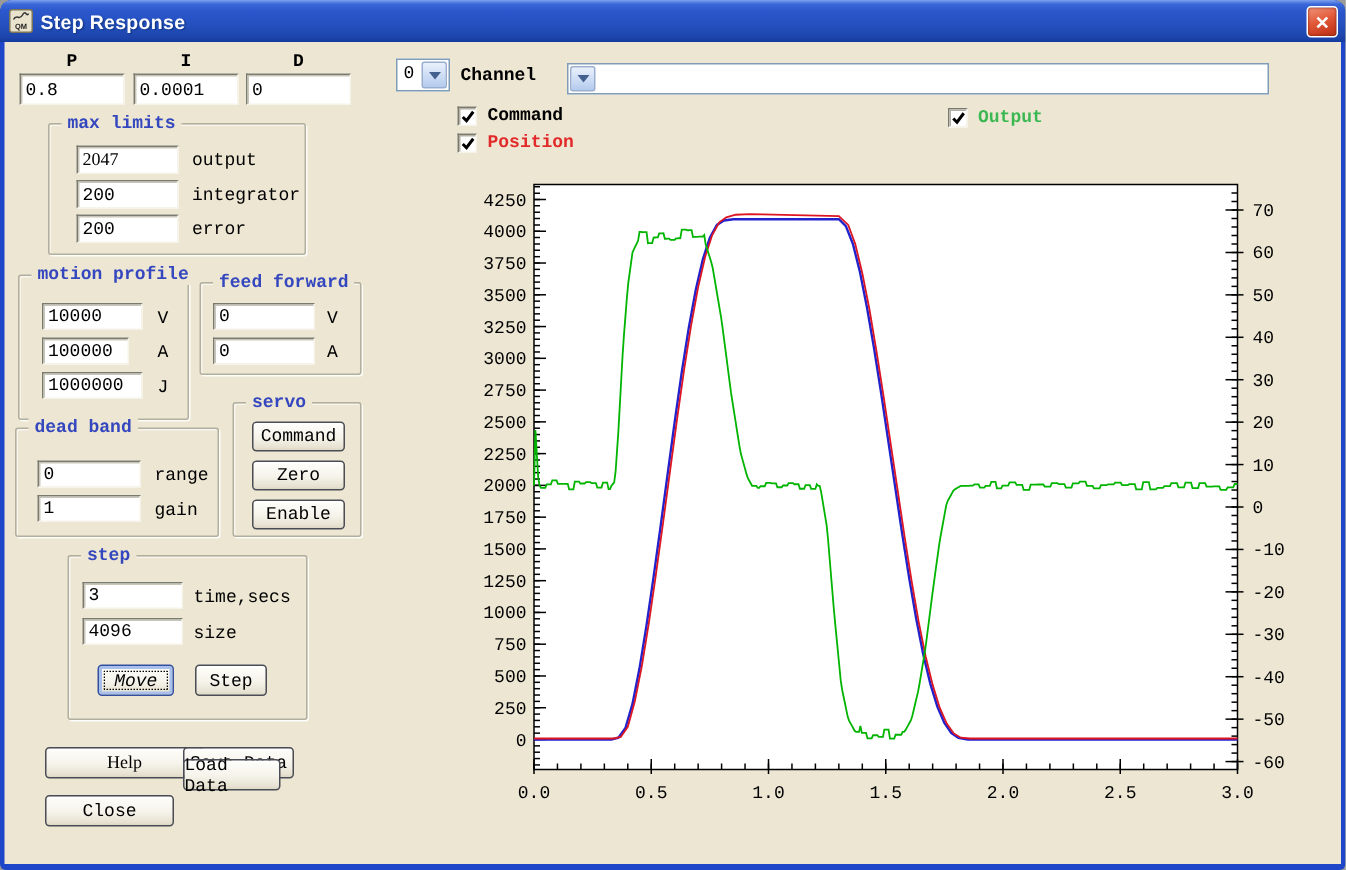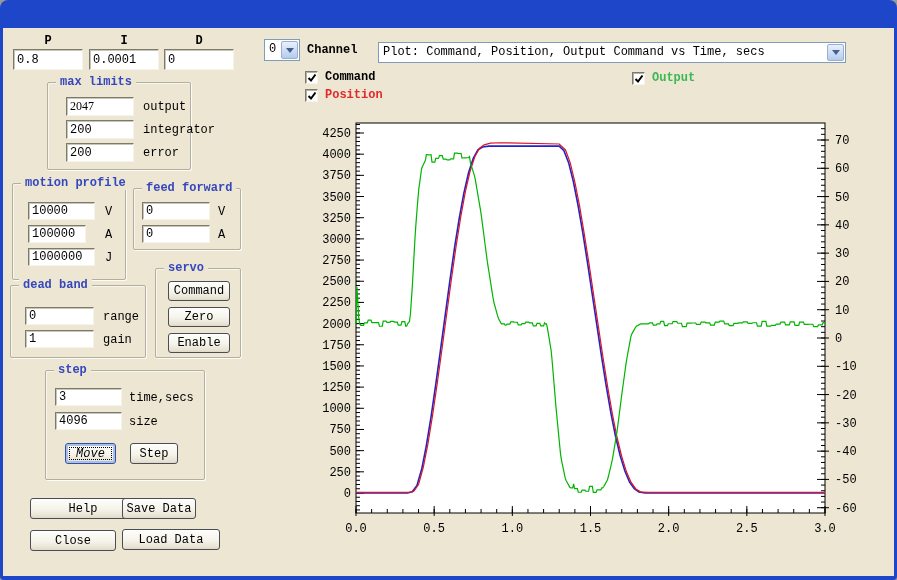--- a/index.html
+++ b/index.html
@@ -97,20 +97,30 @@
     width:0;height:0;border-left:4px solid transparent;border-right:4px solid transparent;
     border-top:5px solid #44608f;
   }
   #chart-svg{position:absolute;left:0;top:0;pointer-events:none;}
   .axis-text{font:12px "Liberation Mono",monospace;fill:#000;}
 </style>
 </head>
 <body>
 
 <div class="window">
+  <div class="titlebar">
+    <span class="app-icon">
+      <svg width="12" height="7" viewBox="0 0 12 7">
+          <path d="M1 5 C3 1,5 6,7 2 S10 4,11 1" stroke="#333" fill="none" stroke-width="1"></path>
+        </svg>
+      <span>QM</span>
+    </span>
+    <span class="title-text">Step Response</span>
+    <span class="close-btn">✕</span>
+  </div>
 
   <div class="content">
 
     <svg id="chart-svg" width="891" height="548">
         <rect x="353" y="95" width="469" height="390" fill="#ffffff" stroke="#000" stroke-width="1"></rect>
         <line x1="353" y1="485" x2="353" y2="481" stroke="#000" stroke-width="1"></line>
         <line x1="368.6333333333333" y1="485" x2="368.6333333333333" y2="481" stroke="#000" stroke-width="1"></line>
         <line x1="384.26666666666665" y1="485" x2="384.26666666666665" y2="481" stroke="#000" stroke-width="1"></line>
         <line x1="399.9" y1="485" x2="399.9" y2="481" stroke="#000" stroke-width="1"></line>
         <line x1="415.5333333333333" y1="485" x2="415.5333333333333" y2="481" stroke="#000" stroke-width="1"></line>
@@ -383,21 +393,21 @@
         <polyline points="353,295.85714285714283 353.938,258.73214285714283 354.876,274.64285714285717 355.814,290.55357142857144 356.752,295.85714285714283 357.69,297.29259397674804 358.628,297.29259397674804 359.566,297.29259397674804 360.504,297.29259397674804 361.442,294.8828214732717 362.38,294.8828214732717 363.318,294.8828214732717 364.256,294.8828214732717 365.194,292.2102917064894 366.132,292.2102917064894 367.07,292.2102917064894 368.008,292.2102917064894 368.946,294.53733186216635 369.884,294.53733186216635 370.822,294.53733186216635 371.76,294.53733186216635 372.698,294.5839442039326 373.636,294.5839442039326 374.574,294.5839442039326 375.512,294.5839442039326 376.45,298.2642151254462 377.38800000000003,298.2642151254462 378.326,298.2642151254462 379.264,298.2642151254462 380.202,293.0391860102313 381.14,293.0391860102313 382.07800000000003,293.0391860102313 383.016,293.0391860102313 383.954,294.33279180761355 384.892,294.33279180761355 385.83000000000004,294.33279180761355 386.76800000000003,294.33279180761355 387.706,293.4483601453234 388.644,293.4483601453234 389.582,293.4483601453234 390.52000000000004,293.4483601453234 391.458,294.0963846147283 392.396,294.0963846147283 393.334,294.0963846147283 394.27200000000005,294.0963846147283 395.21000000000004,297.0504365139703 396.148,297.0504365139703 397.086,297.0504365139703 398.024,297.0504365139703 398.96200000000005,293.6957471186834 399.90000000000003,293.6957471186834 400.838,293.6957471186834 401.776,293.6957471186834 402.71400000000006,298.12071788108943 403.65200000000004,298.12071788108943 404.59000000000003,295.85714285714283 405.528,294.7257142857143 406.466,293.59428571428566 407.40400000000005,286.2399999999995 408.34200000000004,272.66285714285664 409.28000000000003,259.08571428571366 410.218,242.11428571428507 411.15600000000006,225.1428571428565 412.09400000000005,208.17142857142795 413.03200000000004,194.59428571428526 413.97,182.71428571428527 414.908,170.83428571428527 415.84600000000006,160.6514285714283 416.78400000000005,153.86285714285688 417.72200000000004,147.07428571428542 418.66,140.2857142857142 419.59800000000007,138.3057142857142 420.53600000000006,136.32571428571418 421.47400000000005,134.3457142857142 422.41200000000003,132.36571428571418 423.35,126.60475405688618 424.28800000000007,126.57332548545762 425.22600000000006,126.82008192479611 426.16400000000004,126.78865335336755 427.10200000000003,126.75722478193902 428.0400000000001,126.7257962105104 428.97800000000007,134.15482621276377 429.91600000000005,134.1233976413352 430.85400000000004,134.09196906990664 431.79200000000003,134.06054049847805 432.7300000000001,130.37296854238895 433.66800000000006,130.34153997096038 434.60600000000005,130.31011139953182 435.54400000000004,130.27868282810323 436.4820000000001,127.59008200026187 437.4200000000001,127.55865342883331 438.35800000000006,127.52722485740475 439.29600000000005,127.49579628597618 440.23400000000004,131.18436632664012 441.1720000000001,131.15293775521158 442.11000000000007,131.121509183783 443.04800000000006,131.0900806123544 443.98600000000005,131.94146653042907 444.9240000000001,131.9100379590005 445.8620000000001,131.87860938757194 446.80000000000007,131.84718081614335 447.73800000000006,130.91010689015835 448.67600000000004,130.87867831872978 449.6140000000001,130.84724974730122 450.5520000000001,130.81582117587266 451.49000000000007,125.17904621097344 452.42800000000005,125.1476176395449 453.3660000000001,125.11618906811634 454.3040000000001,125.08476049668775 455.2420000000001,125.54169976366495 456.18000000000006,125.51027119223639 457.11800000000005,125.47884262080782 458.0560000000001,125.44741404937926 458.9940000000001,130.01350115849732 459.9320000000001,129.98207258706876 460.8700000000001,129.9506440156402 461.8080000000001,129.91921544421163 462.7460000000001,129.79220508235943 463.6840000000001,129.76077651093084 464.62200000000007,129.72934793950228 465.56000000000006,129.697919368074 466.4980000000001,128.685885353289 467.4360000000001,134.91142857142884 468.3740000000001,137.88142857142884 469.3120000000001,140.85142857142884 470.25000000000006,143.82142857142887 471.1880000000001,146.79142857142884 472.1260000000001,150.61000000000053 473.0640000000001,156.1257142857148 474.00200000000007,161.6414285714291 474.94000000000005,167.15714285714336 475.8780000000001,172.67285714285765 476.8160000000001,178.18857142857192 477.7540000000001,183.70428571428624 478.6920000000001,190.35142857142927 479.6300000000001,197.56428571428643 480.5680000000001,204.7771428571436 481.5060000000001,211.99000000000075 482.4440000000001,219.2028571428579 483.38200000000006,226.41571428571507 484.32000000000005,233.6285714285721 485.2580000000001,239.56857142857208 486.1960000000001,245.50857142857208 487.1340000000001,251.44857142857208 488.0720000000001,257.3885714285721 489.0100000000001,263.3285714285721 489.9480000000001,269.2685714285721 490.8860000000001,274.36000000000035 491.82400000000007,277.7542857142861 492.76200000000006,281.1485714285718 493.7000000000001,284.54285714285754 494.6380000000001,287.9371428571432 495.57600000000014,290.76571428571447 496.5140000000001,292.46285714285733 497.4520000000001,294.1600000000002 498.3900000000001,295.85714285714283 499.3280000000001,295.85714285714283 500.2660000000001,295.85714285714283 501.20400000000006,295.85714285714283 502.1420000000001,297.2557518408747 503.0800000000001,297.2557518408747 504.01800000000014,296.1829049653547 504.95600000000013,296.1829049653547 505.8940000000001,296.1829049653547 506.8320000000001,296.1829049653547 507.7700000000001,293.95581601821357 508.7080000000001,293.95581601821357 509.6460000000001,293.95581601821357 510.5840000000001,293.95581601821357 511.5220000000001,294.2332993998866 512.4600000000002,294.2332993998866 513.3980000000001,294.2332993998866 514.3360000000001,294.2332993998866 515.2740000000001,296.83536494250194 516.2120000000001,296.83536494250194 517.1500000000001,296.83536494250194 518.0880000000001,296.83536494250194 519.0260000000001,295.67488255986837 519.9640000000002,295.67488255986837 520.9020000000002,295.67488255986837 521.8400000000001,295.67488255986837 522.7780000000001,294.09259727481674 523.7160000000001,294.09259727481674 524.6540000000001,294.09259727481674 525.5920000000001,294.09259727481674 526.5300000000001,294.8377298004715 527.4680000000001,294.8377298004715 528.4060000000002,294.8377298004715 529.3440000000002,294.8377298004715 530.2820000000002,297.8373689778283 531.2200000000001,297.8373689778283 532.1580000000001,297.8373689778283 533.0960000000001,297.8373689778283 534.0340000000001,295.40274743093704 534.9720000000001,295.40274743093704 535.9100000000001,295.40274743093704 536.8480000000002,295.40274743093704 537.7860000000002,297.93380838236084 538.7240000000002,297.93380838236084 539.6620000000001,297.93380838236084 540.6000000000001,297.93380838236084 541.5380000000001,294.88497489986776 542.4760000000001,295.85714285714283 543.4140000000001,295.85714285714283 544.3520000000001,299.6285714285723 545.2900000000002,305.28571428571513 546.2280000000002,310.942857142858 547.1660000000002,316.6000000000008 548.1040000000002,322.2571428571437 549.0420000000001,331.68571428571596 549.9800000000001,343.00000000000165 550.9180000000001,354.3142857142874 551.8560000000001,365.6285714285731 552.7940000000001,376.9428571428588 553.7320000000002,387.12571428571573 554.6700000000002,396.74285714285855 555.6080000000002,406.36000000000143 556.5460000000002,415.97714285714426 557.4840000000002,425.59428571428714 558.4220000000001,431.8171428571435 559.3600000000001,436.34285714285784 560.2980000000001,440.8685714285721 561.2360000000001,445.3942857142864 562.1740000000002,449.92000000000064 563.1120000000002,452.5600000000003 564.0500000000002,454.2571428571431 564.9880000000002,455.95428571428596 565.9260000000002,457.6514285714288 566.8640000000001,459.3485714285717 567.8020000000001,459.9142857142857 568.7400000000002,459.9142857142857 569.6780000000001,459.9142857142857 570.6160000000002,455.8945460797435 571.5540000000002,460.5430996794947 572.4920000000002,460.5430996794947 573.4300000000002,460.5430996794947 574.3680000000002,460.5430996794947 575.3060000000002,464.2336784252841 576.2440000000001,464.2336784252841 577.1820000000002,464.2336784252841 578.1200000000001,464.2336784252841 579.0580000000002,462.1602657562948 579.9960000000002,462.1602657562948 580.9340000000002,462.1602657562948 581.8720000000002,462.1602657562948 582.8100000000002,463.23703169630437 583.7480000000002,463.23703169630437 584.6860000000001,463.23703169630437 585.6240000000003,463.23703169630437 586.5620000000001,458.40389731262326 587.5000000000001,458.40389731262326 588.4380000000001,458.40389731262326 589.3760000000002,458.40389731262326 590.3140000000002,464.390279017834 591.2520000000002,464.390279017834 592.1900000000002,464.390279017834 593.1280000000002,464.390279017834 594.0660000000001,461.84893234506933 595.0040000000001,461.84893234506933 595.9420000000002,461.84893234506933 596.8800000000001,461.84893234506933 597.8180000000002,461.9004231468364 598.7560000000002,459.9142857142857 599.6940000000002,459.9142857142857 600.6320000000002,458.7828571428568 601.5700000000002,457.08571428571395 602.5080000000002,455.38857142857114 603.4460000000001,453.6914285714282 604.3840000000002,451.9942857142854 605.3220000000001,448.78857142857066 606.2600000000002,444.8285714285706 607.1980000000002,440.8685714285706 608.1360000000002,436.90857142857055 609.0740000000002,432.9485714285705 610.0120000000002,427.85714285714164 610.9500000000002,422.19999999999874 611.8880000000001,416.5428571428559 612.8260000000002,410.88571428571305 613.7640000000001,405.22857142857015 614.7020000000002,398.43999999999835 615.6400000000001,391.08571428571264 616.5780000000002,383.73142857142693 617.5160000000002,376.3771428571412 618.4540000000002,369.0228571428555 619.3920000000002,362.0457142857128 620.3300000000002,355.25714285714133 621.2680000000003,348.46857142856993 622.2060000000001,341.6799999999985 623.1440000000002,334.89142857142707 624.0820000000001,329.23428571428457 625.0200000000002,324.14285714285603 625.9580000000002,319.05142857142744 626.8960000000002,313.95999999999884 627.8340000000002,308.8685714285703 628.7720000000002,306.0399999999996 629.7100000000003,304.34285714285676 630.6480000000001,302.6457142857139 631.5860000000002,300.94857142857103 632.5240000000001,299.2514285714282 633.4620000000002,298.3085714285713 634.4000000000002,297.742857142857 635.3380000000002,297.1771428571427 636.2760000000002,296.61142857142846 637.2140000000002,296.04571428571415 638.1520000000003,295.85714285714283 639.0900000000001,295.85714285714283 640.0280000000002,295.85714285714283 640.9660000000001,295.85714285714283 641.9040000000002,295.85714285714283 642.8420000000002,295.85714285714283 643.7800000000002,295.79567477909114 644.7180000000002,295.79567477909114 645.6560000000002,295.79567477909114 646.5940000000003,294.9312844599543 647.5320000000002,294.9312844599543 648.4700000000003,294.9312844599543 649.4080000000001,294.9312844599543 650.3460000000002,297.0347123751445 651.2840000000002,297.0347123751445 652.2220000000002,297.0347123751445 653.1600000000002,297.0347123751445 654.0980000000002,295.92480312627566 655.0360000000003,295.92480312627566 655.9740000000002,295.92480312627566 656.9120000000003,295.92480312627566 657.8500000000001,293.28753824663835 658.7880000000002,293.28753824663835 659.7260000000002,293.28753824663835 660.6640000000002,293.28753824663835 661.6020000000002,297.5455744261201 662.5400000000002,297.5455744261201 663.4780000000003,297.5455744261201 664.4160000000002,297.5455744261201 665.3540000000003,295.7486241888947 666.2920000000001,295.7486241888947 667.2300000000002,295.7486241888947 668.1680000000001,295.7486241888947 669.1060000000001,295.7486241888947 670.0440000000001,293.55886247941106 670.982,293.55886247941106 671.9200000000001,293.55886247941106 672.858,293.55886247941106 673.7959999999999,293.55886247941106 674.7339999999999,295.23737183819003 675.6719999999998,295.23737183819003 676.6099999999999,295.23737183819003 677.5479999999998,295.23737183819003 678.4859999999998,295.23737183819003 679.4239999999998,298.6054666382552 680.3619999999997,298.6054666382552 681.2999999999997,298.6054666382552 682.2379999999996,298.6054666382552 683.1759999999996,298.6054666382552 684.1139999999996,295.066164480593 685.0519999999995,295.066164480593 685.9899999999996,295.066164480593 686.9279999999994,295.066164480593 687.8659999999994,295.066164480593 688.8039999999994,295.0146632722381 689.7419999999993,295.0146632722381 690.6799999999994,295.0146632722381 691.6179999999993,295.0146632722381 692.5559999999992,295.0146632722381 693.4939999999992,296.42844724550037 694.4319999999992,296.42844724550037 695.3699999999992,296.42844724550037 696.3079999999991,296.42844724550037 697.2459999999992,296.42844724550037 698.1839999999991,294.13355092790346 699.1219999999989,294.13355092790346 700.059999999999,294.13355092790346 700.9979999999989,294.13355092790346 701.9359999999989,294.13355092790346 702.8739999999989,294.8073468462731 703.8119999999989,294.8073468462731 704.7499999999989,294.8073468462731 705.6879999999987,294.8073468462731 706.6259999999987,294.8073468462731 707.5639999999987,297.0865650850751 708.5019999999987,297.0865650850751 709.4399999999987,297.0865650850751 710.3779999999986,297.0865650850751 711.3159999999987,297.0865650850751 712.2539999999985,294.2011242028198 713.1919999999984,294.2011242028198 714.1299999999985,294.2011242028198 715.0679999999984,294.2011242028198 716.0059999999984,294.2011242028198 716.9439999999984,293.0545581382687 717.8819999999984,293.0545581382687 718.8199999999983,293.0545581382687 719.7579999999982,293.0545581382687 720.6959999999983,293.0545581382687 721.6339999999982,295.8976908670794 722.5719999999982,295.8976908670794 723.5099999999982,295.8976908670794 724.447999999998,295.8976908670794 725.3859999999981,295.8976908670794 726.323999999998,297.6091749050032 727.261999999998,297.6091749050032 728.199999999998,297.6091749050032 729.1379999999979,297.6091749050032 730.0759999999979,297.6091749050032 731.0139999999978,295.4670452733038 731.9519999999978,295.4670452733038 732.8899999999978,295.4670452733038 733.8279999999978,295.4670452733038 734.7659999999978,295.4670452733038 735.7039999999977,294.87844107995534 736.6419999999977,294.87844107995534 737.5799999999977,294.87844107995534 738.5179999999975,294.87844107995534 739.4559999999976,294.87844107995534 740.3939999999975,293.80710119973935 741.3319999999975,293.80710119973935 742.2699999999975,293.80710119973935 743.2079999999974,293.80710119973935 744.1459999999975,293.80710119973935 745.0839999999973,295.44847897651334 746.0219999999973,295.44847897651334 746.9599999999973,295.44847897651334 747.8979999999973,295.44847897651334 748.8359999999973,295.44847897651334 749.7739999999972,294.7650879228591 750.7119999999973,294.7650879228591 751.6499999999971,294.7650879228591 752.587999999997,294.7650879228591 753.5259999999971,294.7650879228591 754.463999999997,298.19791009744 755.401999999997,298.19791009744 756.339999999997,298.19791009744 757.277999999997,298.19791009744 758.2159999999969,298.19791009744 759.1539999999968,293.40081975043654 760.0919999999968,293.40081975043654 761.0299999999968,293.40081975043654 761.9679999999968,293.40081975043654 762.9059999999968,293.40081975043654 763.8439999999966,298.19095922174574 764.7819999999967,298.19095922174574 765.7199999999966,298.19095922174574 766.6579999999965,298.19095922174574 767.5959999999966,298.19095922174574 768.5339999999965,297.3096956468033 769.4719999999965,297.3096956468033 770.4099999999964,297.3096956468033 771.3479999999964,297.3096956468033 772.2859999999964,297.3096956468033 773.2239999999963,296.12175797956144 774.1619999999964,296.12175797956144 775.0999999999963,296.12175797956144 776.0379999999963,296.12175797956144 776.9759999999962,296.12175797956144 777.9139999999961,294.1353936821321 778.8519999999962,294.1353936821321 779.7899999999961,294.1353936821321 780.7279999999961,294.1353936821321 781.6659999999961,294.1353936821321 782.603999999996,296.93334099824233 783.5419999999959,296.93334099824233 784.4799999999959,296.93334099824233 785.4179999999959,296.93334099824233 786.3559999999959,296.93334099824233 787.2939999999958,293.8157771496575 788.2319999999959,293.8157771496575 789.1699999999958,293.8157771496575 790.1079999999957,293.8157771496575 791.0459999999957,293.8157771496575 791.9839999999956,297.35784683165707 792.9219999999957,297.35784683165707 793.8599999999956,297.35784683165707 794.7979999999956,297.35784683165707 795.7359999999956,297.35784683165707 796.6739999999954,294.1336761947279 797.6119999999955,294.1336761947279 798.5499999999954,294.1336761947279 799.4879999999954,294.1336761947279 800.4259999999954,294.1336761947279 801.3639999999954,296.37210583579093 802.3019999999954,296.37210583579093 803.2399999999952,296.37210583579093 804.1779999999952,296.37210583579093 805.1159999999952,296.37210583579093 806.0539999999951,296.251890147302 806.9919999999952,296.251890147302 807.9299999999951,296.251890147302 808.867999999995,296.251890147302 809.805999999995,296.251890147302 810.7439999999949,298.6350849083256 811.681999999995,298.6350849083256 812.6199999999949,298.6350849083256 813.5579999999949,298.6350849083256 814.4959999999949,298.6350849083256 815.4339999999949,296.86127955040956 816.3719999999948,296.86127955040956 817.3099999999947,296.86127955040956 818.2479999999948,296.86127955040956 819.1859999999947,296.86127955040956 820.1239999999946,294.67829605324647 821.0619999999947,294.67829605324647 821.9999999999945,294.67829605324647" fill="none" stroke="#00b400" stroke-width="1.2"></polyline>
       </svg>
 
     <span class="lbl b" style="left:10px;top:6px;width:70px;text-align:center;">P</span>
     <span class="lbl b" style="left:86px;top:6px;width:70px;text-align:center;">I</span>
     <span class="lbl b" style="left:161px;top:6px;width:70px;text-align:center;">D</span>
     <input class="field" style="left: 10px; top: 21px; width: 70px; height: 21px;" value="0.8">
     <input class="field" style="left: 86px; top: 21px; width: 70px; height: 21px;" value="0.0001">
     <input class="field" style="left: 161px; top: 21px; width: 70px; height: 21px;" value="0">
 
-    <div class="grp" style="left:44px;top:54px;width:144px;height:88px;">
+    <div class="grp" style="left:29px;top:54px;width:172px;height:88px;">
       <span class="grp-title">max limits</span>
       <input class="field" style="left: 18px; top: 14px; width: 68px; height: 19px; font-family: Liberation Serif, serif;" value="2047">
       <span class="lbl" style="left:95px;top:17px;">output</span>
       <input class="field" style="left: 18px; top: 37px; width: 68px; height: 19px;" value="200">
       <span class="lbl" style="left:95px;top:40px;">integrator</span>
       <input class="field" style="left: 18px; top: 60px; width: 68px; height: 19px;" value="200">
       <span class="lbl" style="left:95px;top:63px;">error</span>
     </div>
 
     <div class="grp" style="left:9px;top:155px;width:114px;height:97px;">
@@ -436,35 +446,34 @@
     <div class="grp" style="left:42px;top:342px;width:160px;height:110px;">
       <span class="grp-title">step</span>
       <input class="field" style="left: 9px; top: 17px; width: 67px; height: 18px;" value="3">
       <span class="lbl" style="left:83px;top:20px;">time,secs</span>
       <input class="field" style="left: 9px; top: 41px; width: 67px; height: 18px;" value="4096">
       <span class="lbl" style="left:83px;top:44px;">size</span>
       <div class="btn default" style="left:19px;top:72px;width:51px;height:21px;">Move</div>
       <div class="btn" style="left:84px;top:72px;width:48px;height:21px;">Step</div>
     </div>
 
-    <div class="btn" style="left:27px;top:470px;width:106px;height:21px;">Help</div>
+    <div class="btn" style="left:27px;top:470px;width:106px;height:21px;font-family:Liberation Serif, serif;">Help</div>
     <div class="btn" style="left:119px;top:470px;width:74px;height:21px;">Save Data</div>
     <div class="btn" style="left:27px;top:502px;width:86px;height:21px;">Close</div>
-    <div class="btn" style="left:119px;top:501px;width:98px;height:21px;">Load Data</div>
+    <div class="btn" style="left:119px;top:478px;width:65px;height:21px;">Load Data</div>
 
     <div class="combo" style="left:261px;top:11px;width:36px;height:22px;">
       <span class="combo-value">0</span>
       <span class="combo-btn">
           <i class="chev"></i>
         </span>
     </div>
     <span class="lbl b" style="left:304px;top:15px;">Channel</span>
 
     <div class="combo" style="left:375px;top:14px;width:468px;height:21px;">
-      <span class="combo-value">Plot: Command, Position, Output Command vs Time, secs</span>
       <span class="combo-btn">
           <i class="chev"></i>
         </span>
     </div>
 
     <div class="cb" style="left:302px;top:43px;">
       <span class="cb-box">
         <svg width="10" height="10" viewBox="0 0 10 10">
             <path d="M1.5 5 L4 7.5 L8.5 1.5" stroke="#000" stroke-width="2" fill="none"></path>
           </svg>

